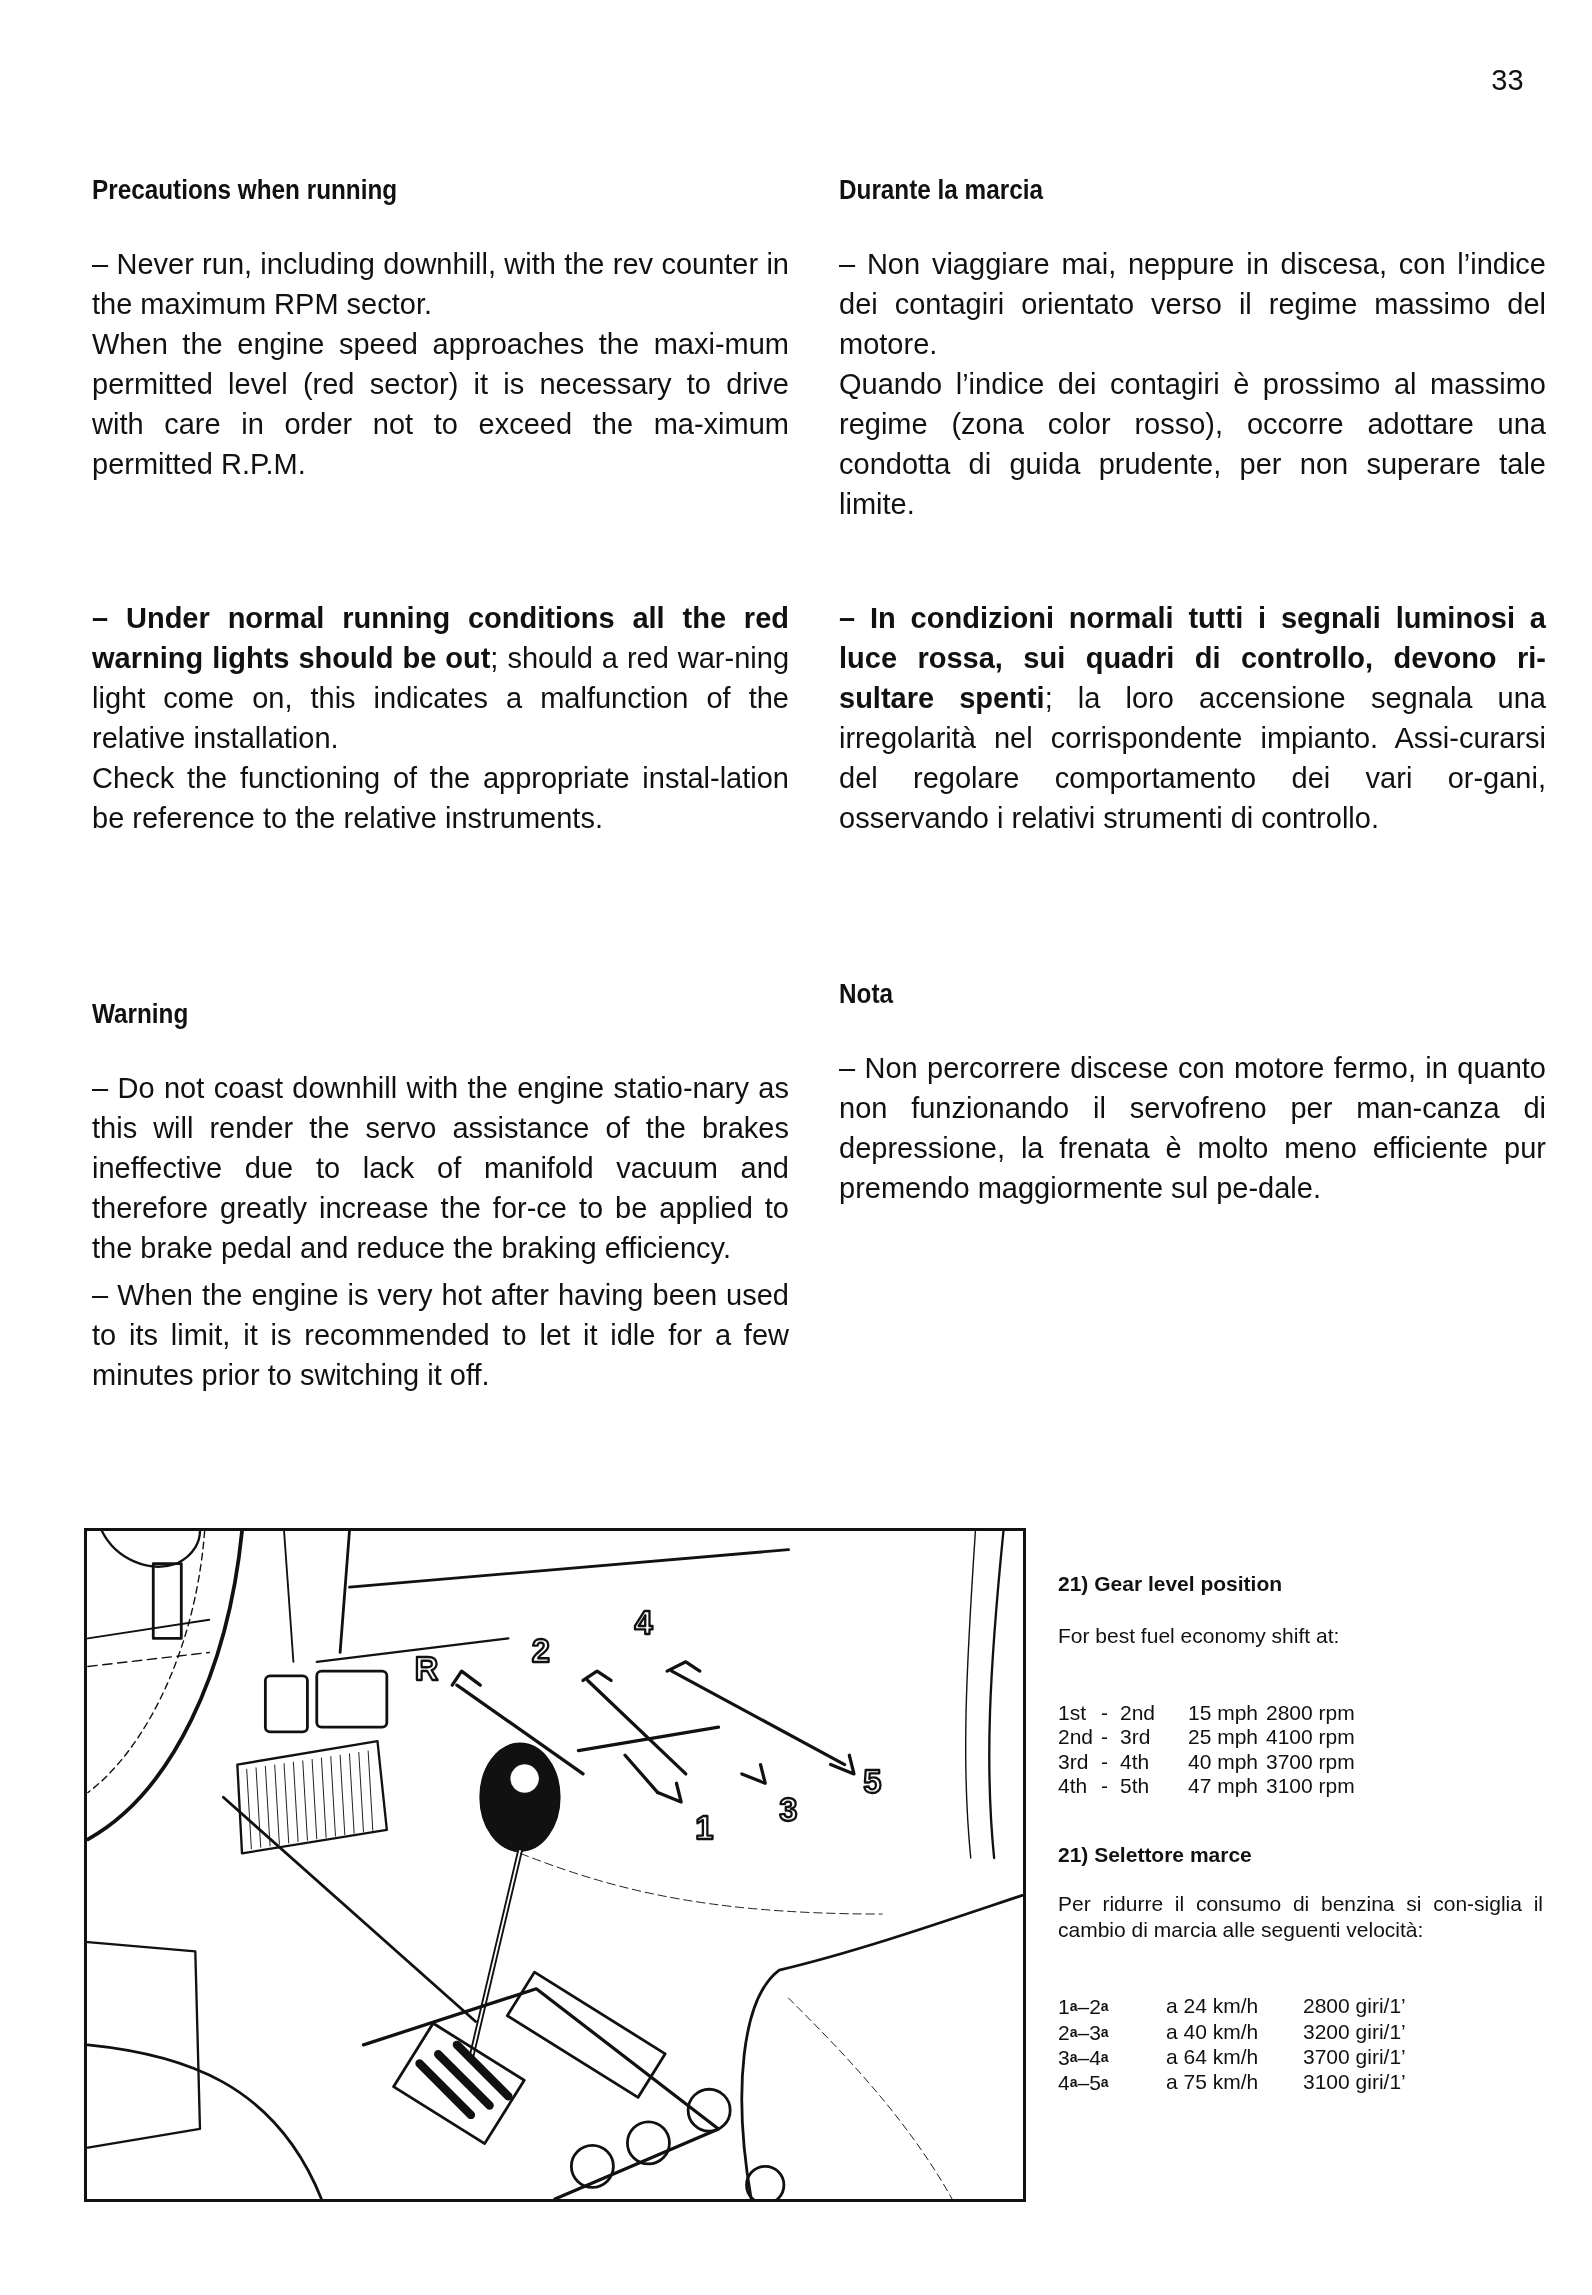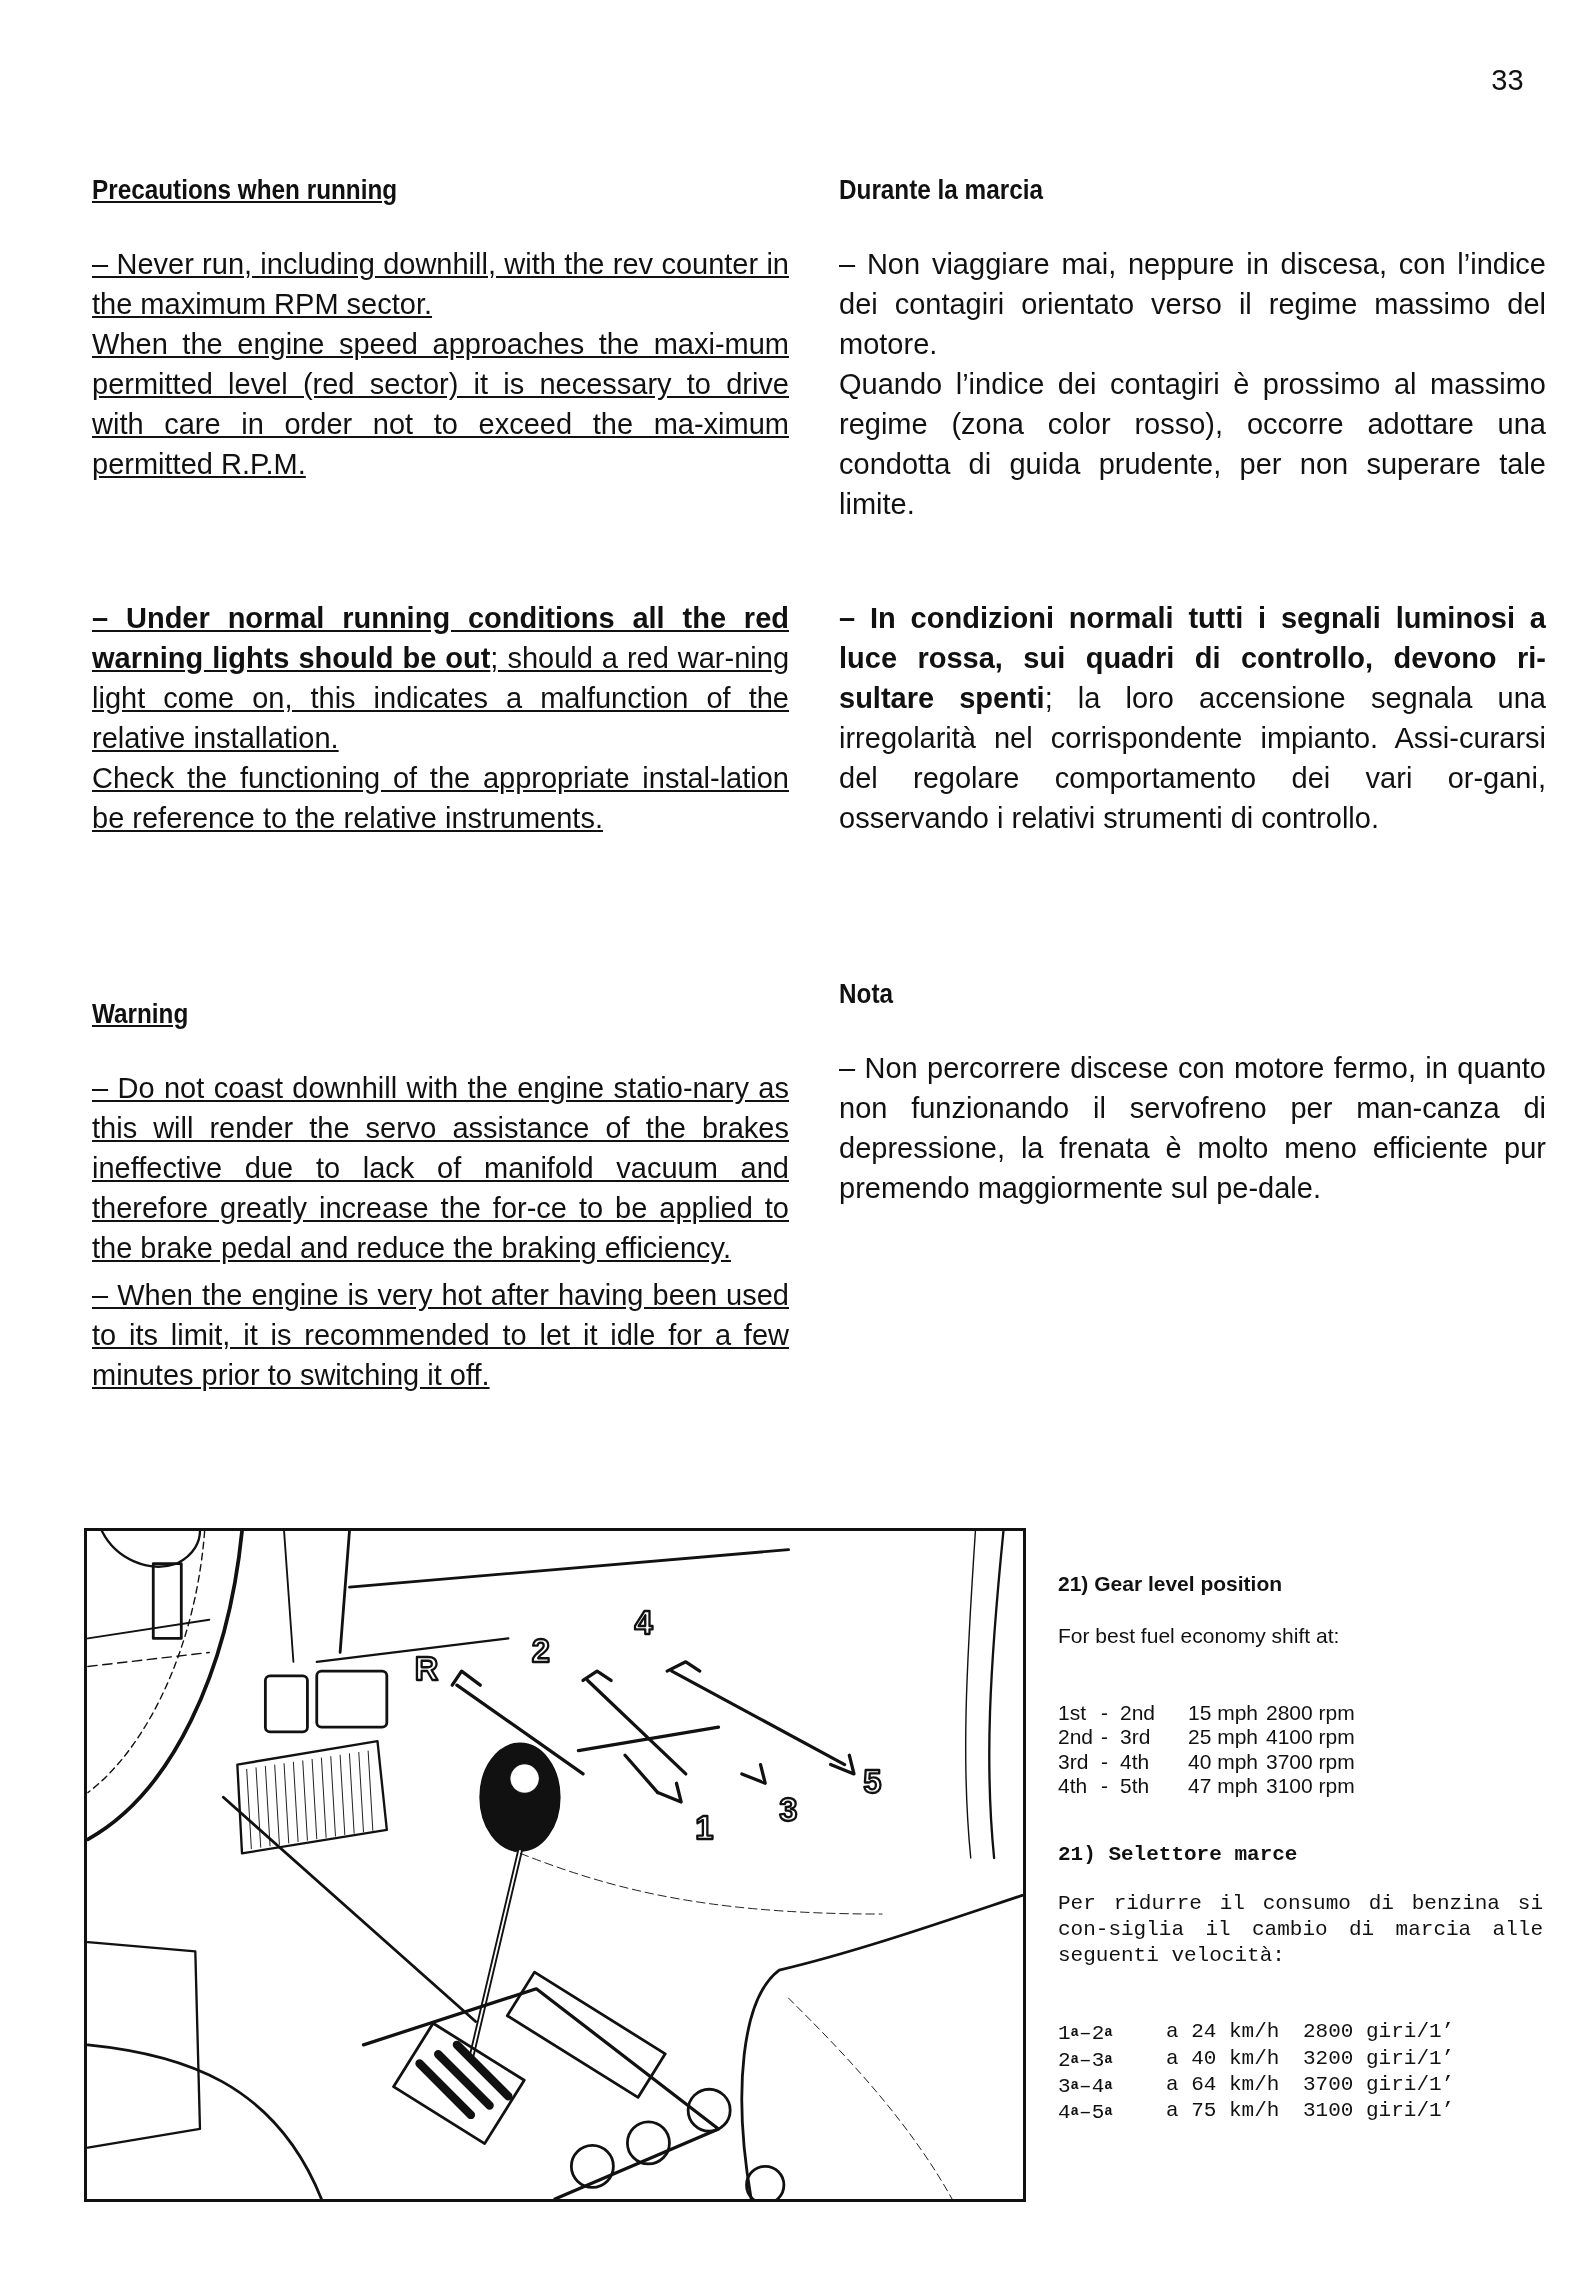--- a/index.html
+++ b/index.html
@@ -5,21 +5,21 @@
   html, body { margin: 0; padding: 0; background: #ffffff; }
   body {
     width: 1593px; height: 2295px; position: relative; overflow: hidden;
     font-family: "Liberation Sans", sans-serif; color: #111111;
   }
   .page-number {
     position: absolute; left: 1470px; top: 66px; width: 75px; text-align: center;
     font-size: 29px; line-height: 1;
   }
   .col { position: absolute; width: 697px; }
-  .col-left { left: 92px; text-decoration: underline; }
+  .col-left { left: 92px; }
   .col-right { left: 839px; width: 707px; }
   .heading {
     font-weight: bold; font-size: 27px; line-height: 1.2; margin: 0;
     transform: scaleX(0.9); transform-origin: left;
   }
   .para {
     font-size: 29px; line-height: 40px; margin: 0; text-align: justify;
     hyphens: manual;
   }
   .para b { font-weight: bold; }
@@ -201,21 +201,21 @@
         <td>4th</td>
         <td>-</td>
         <td>5th</td>
         <td>47 mph</td>
         <td>3100 rpm</td>
       </tr>
     </tbody>
   </table>
 </div>
 
-<div class="caption" style="top:1842px;font-family:Liberation Mono, monospace;">
+<div class="caption" style="top:1842px;">
   <h3 class="cap-title">21) Selettore marce</h3>
   <div style="height:23.6px"></div>
   <p class="cap-text">Per ridurre il consumo di benzina si con-siglia il cambio di marcia alle seguenti velocità:</p>
   <div style="height:23.6px"></div>
   <table class="shift-table">
     <tbody>
       <tr>
         <td style="width:108px"><span>1</span><span class="sup">a</span>–<span>2</span><span class="sup">a</span></td>
         <td style="width:137px">a 24 km/h</td>
         <td>2800 giri/1’</td>

